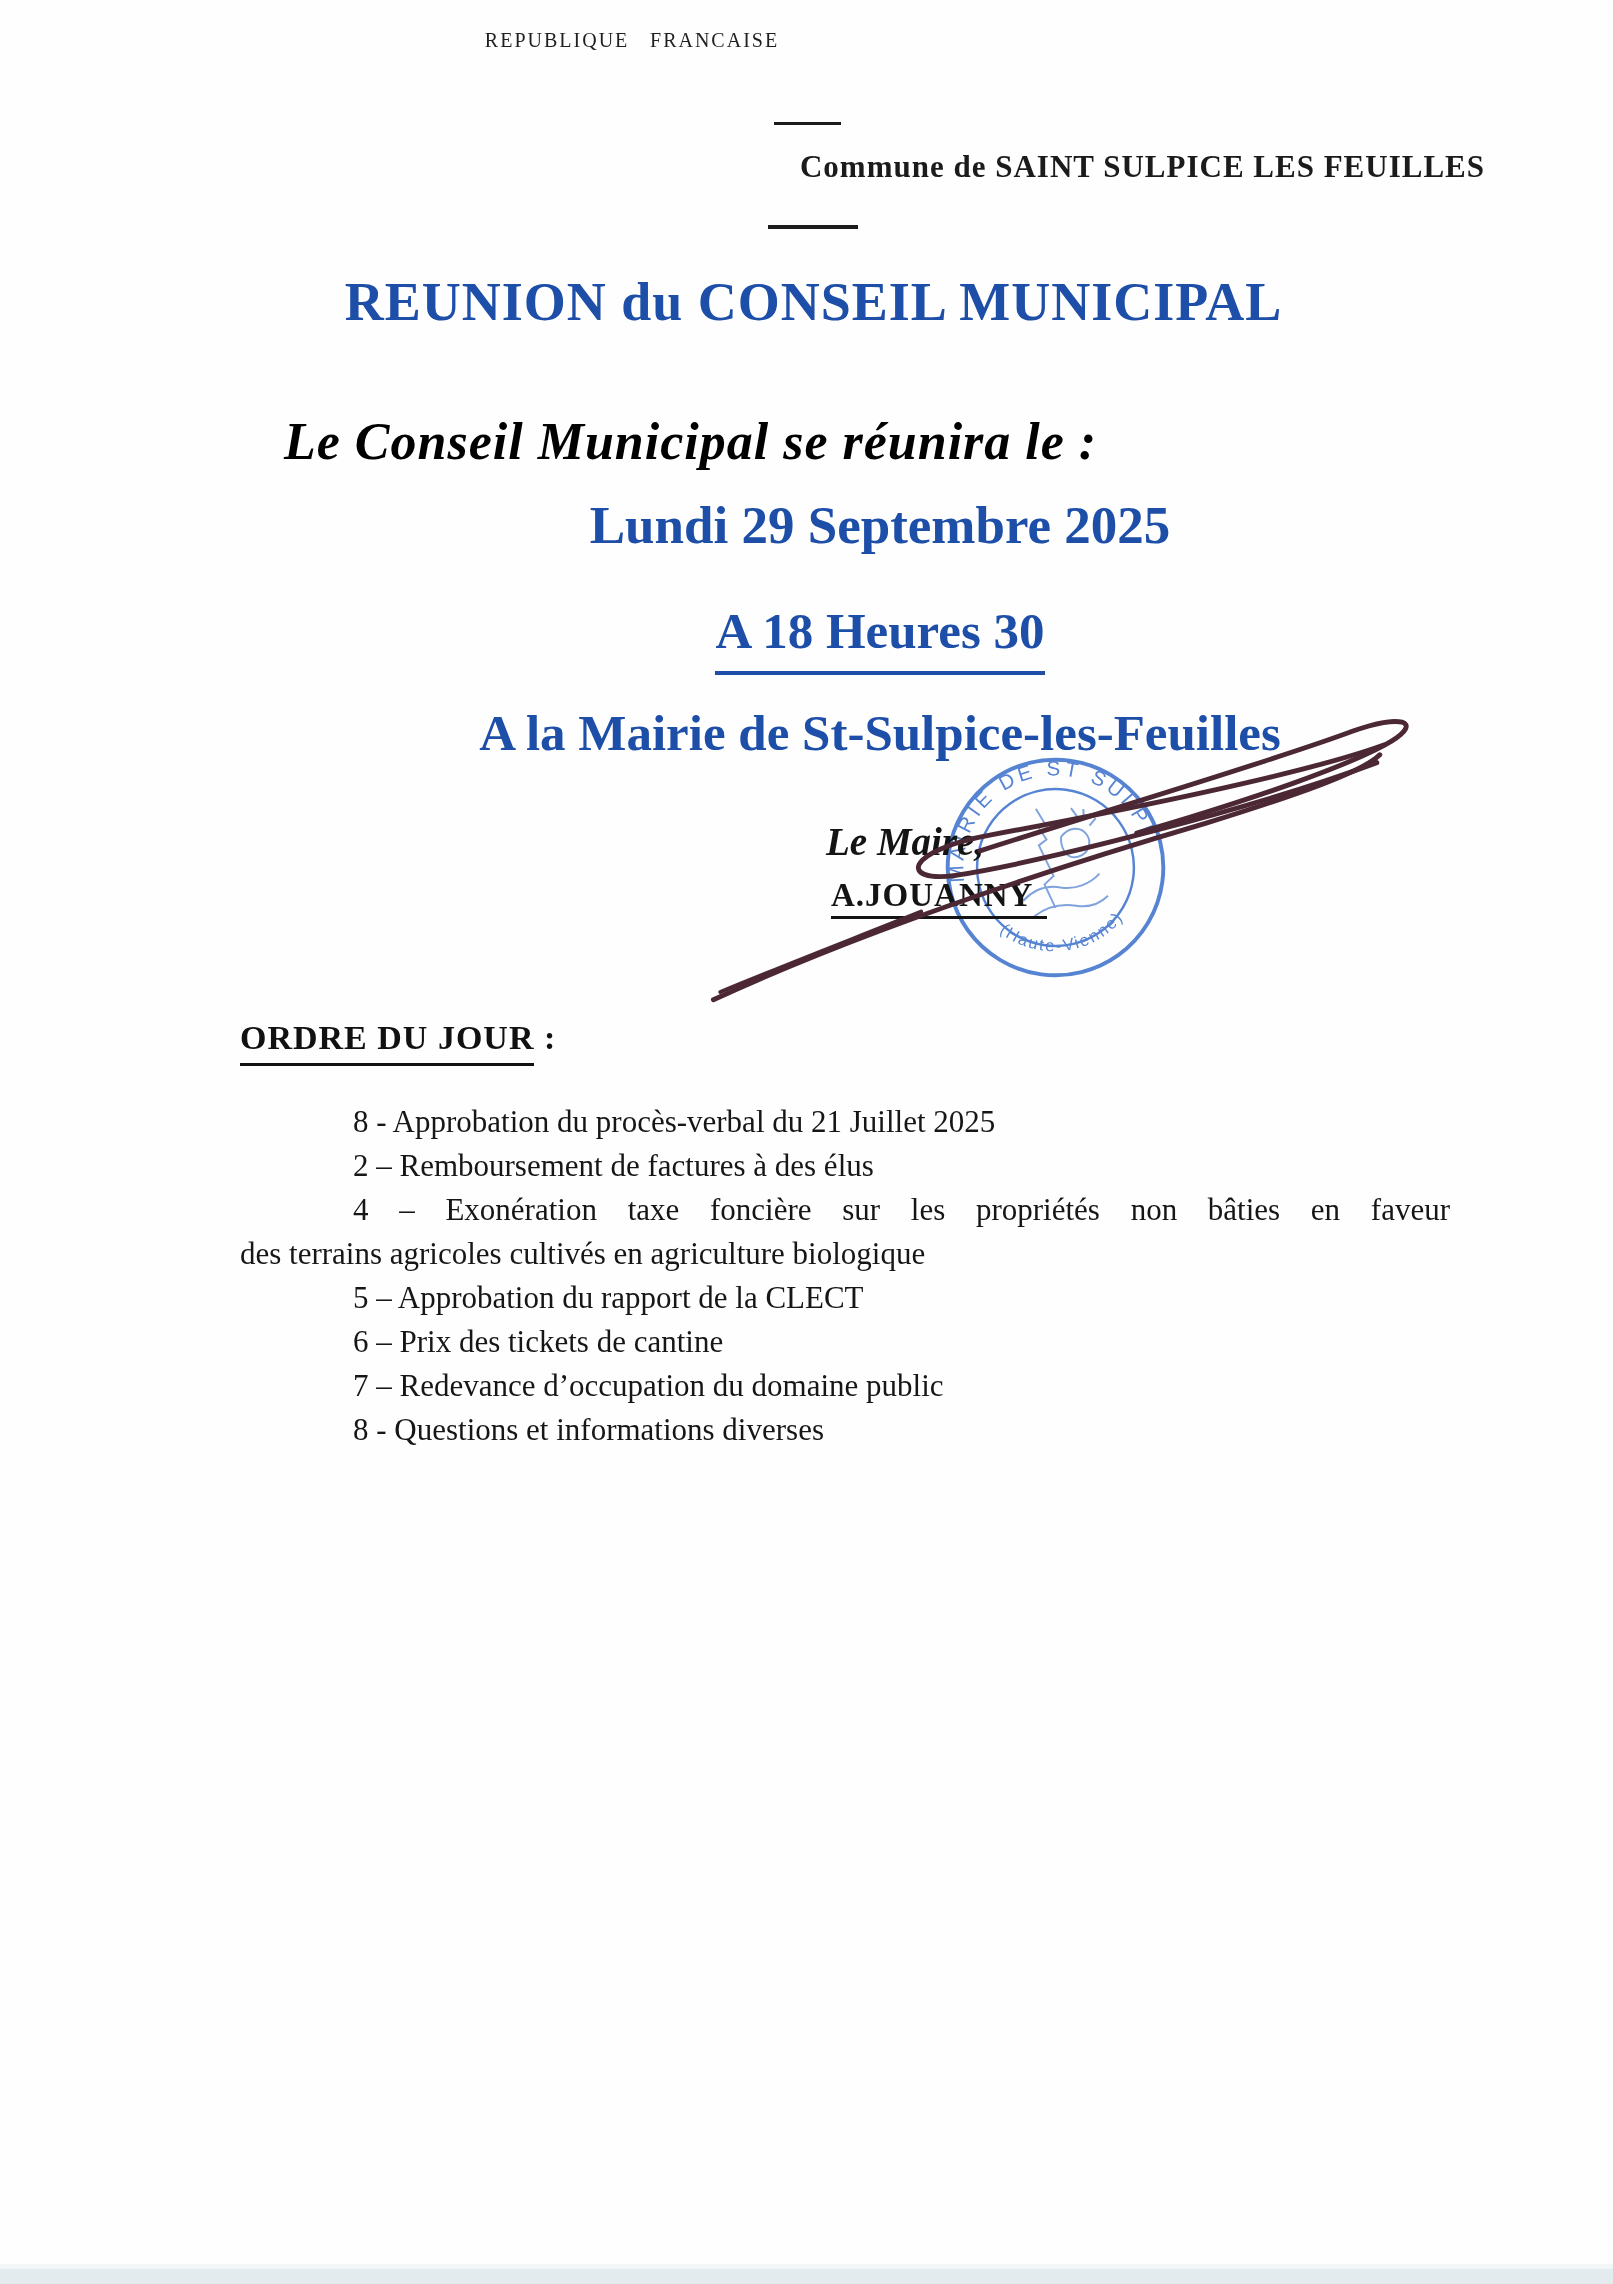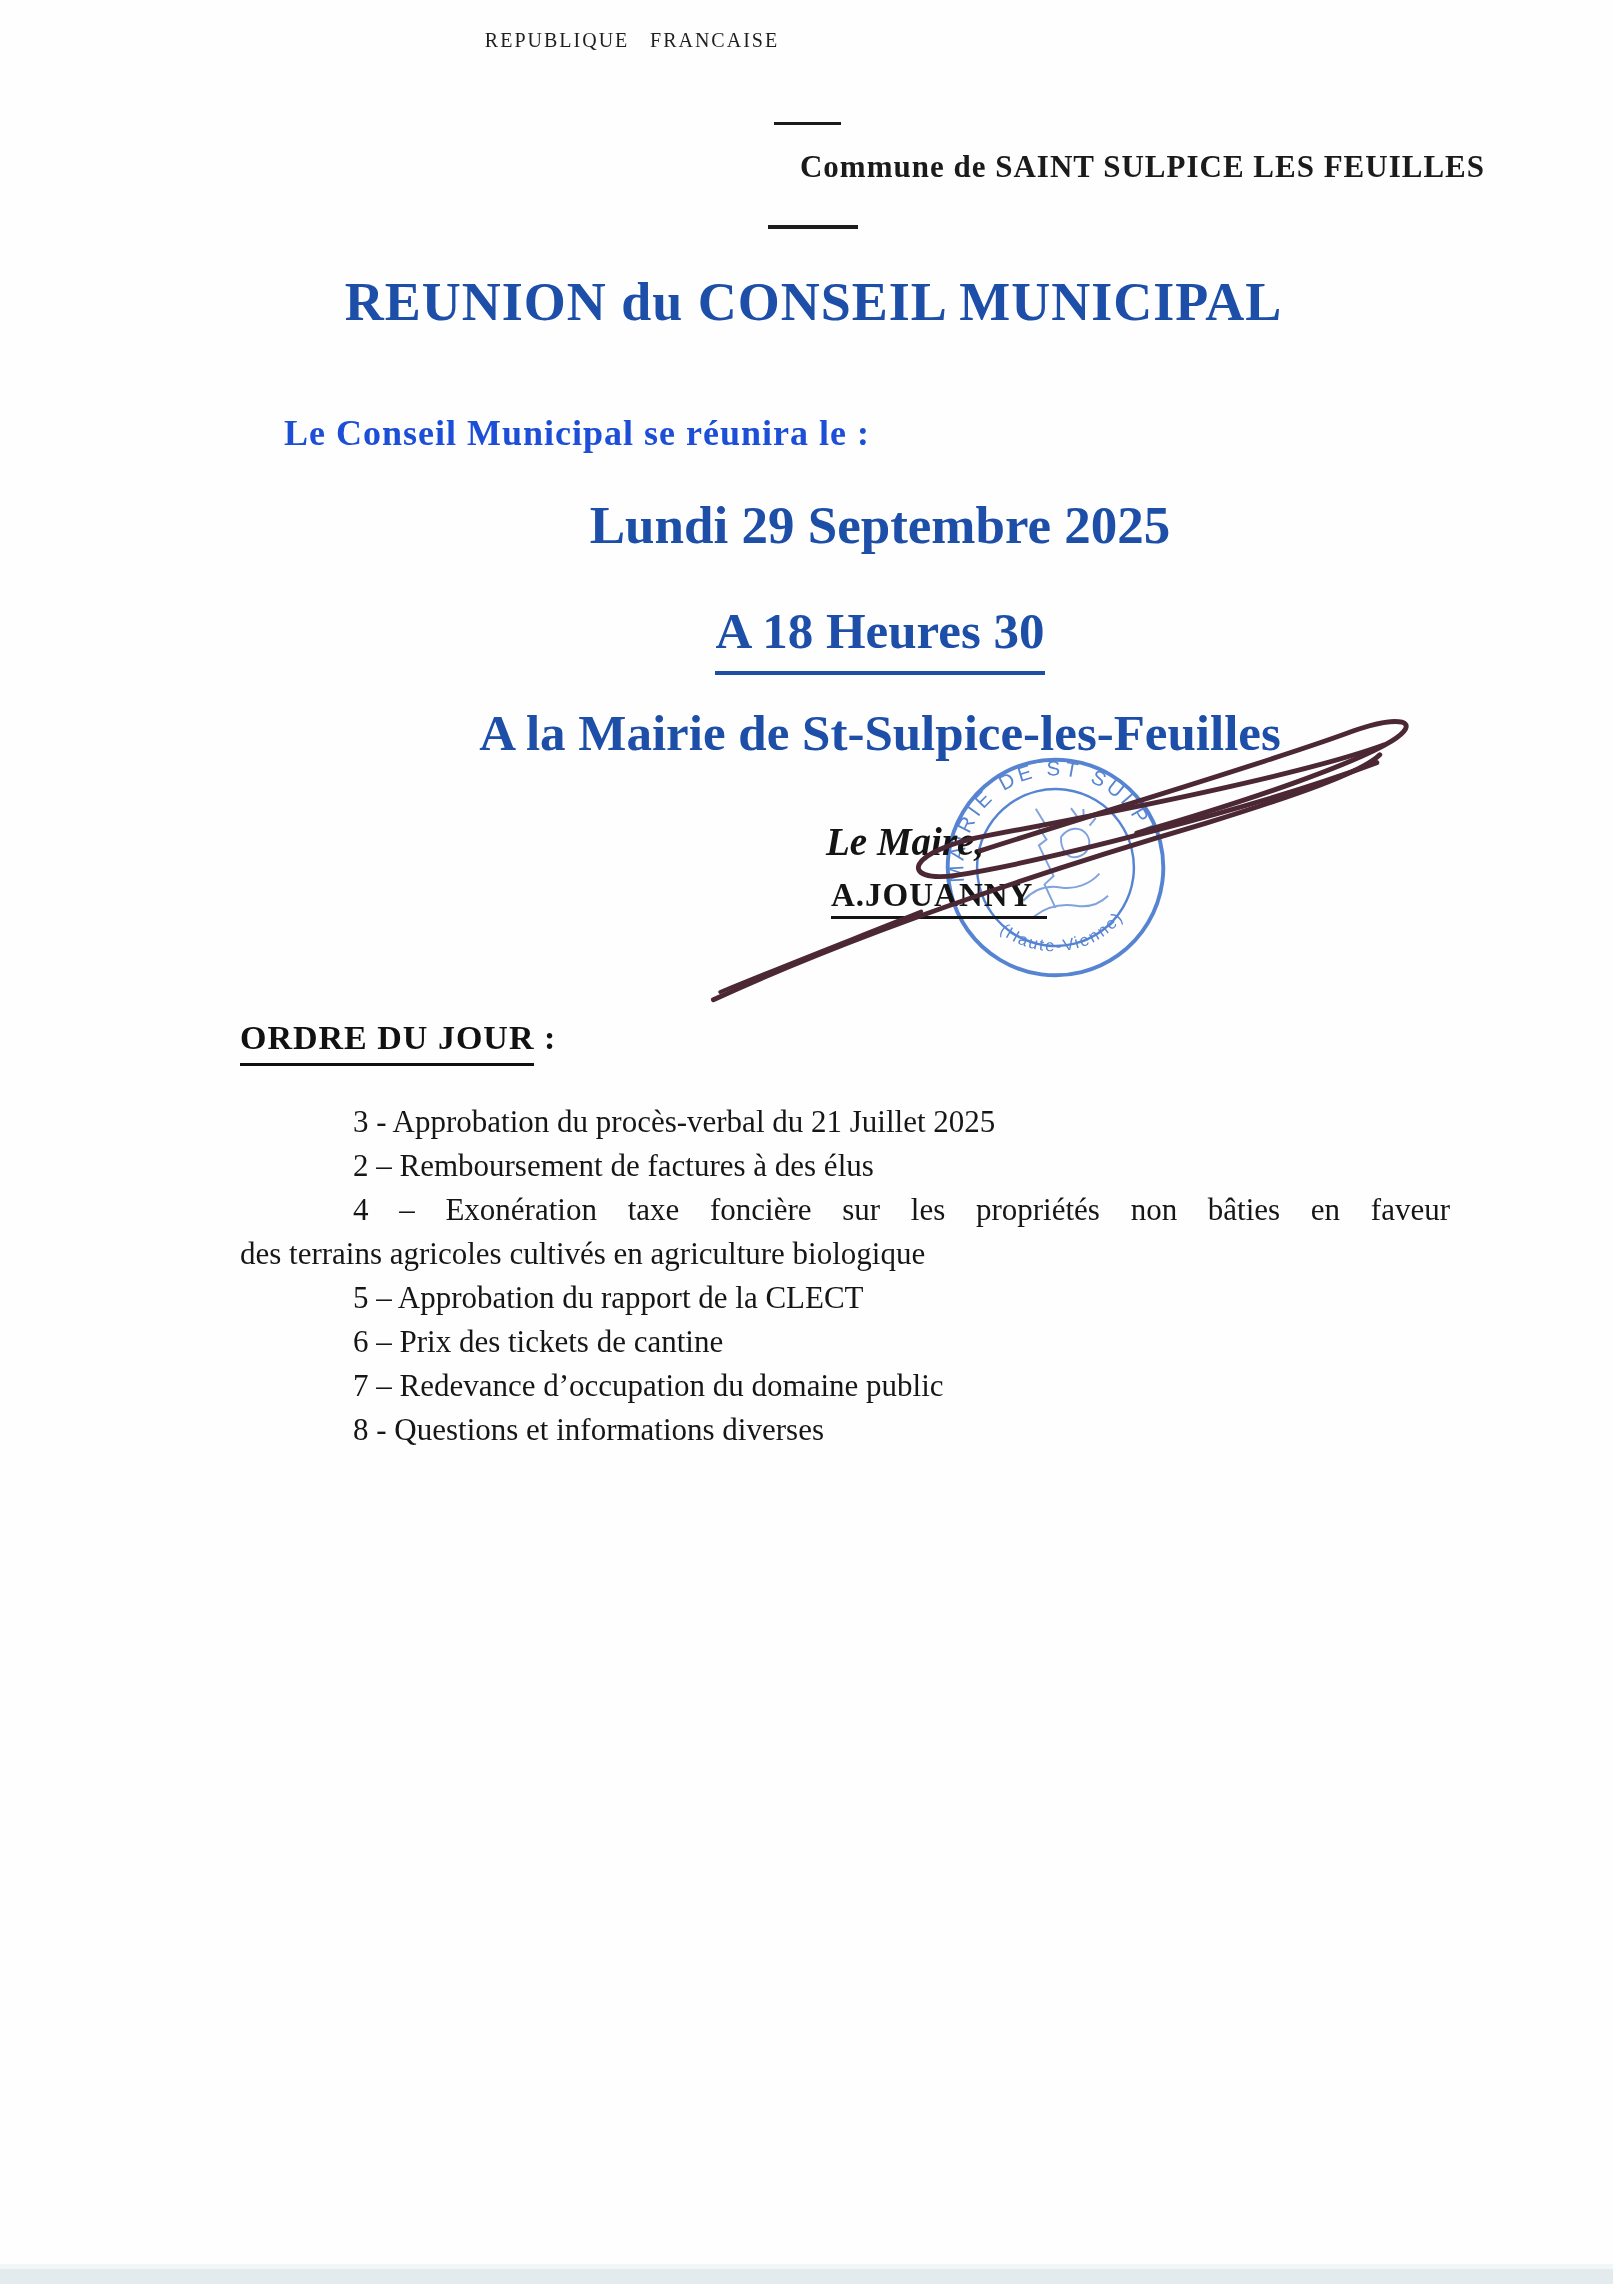--- a/index.html
+++ b/index.html
@@ -28,22 +28,22 @@
   .rule-2{top:225px;left:768px;width:90px;height:3.9px;background:#1c1c1c;}
 
   .main-title{
     top:271px;left:0;width:1627px;
     text-align:center;
     font-size:54px;font-weight:bold;letter-spacing:1px;
     color:#1d4ea8;
   }
   .script-line{
     top:412px;left:284px;
-    font-size:36px;font-weight:bold;
-    color:#1d4ed8;letter-spacing:1px;
+    font-size:52px;font-style:italic;font-weight:bold;
+    color:#000000;letter-spacing:1px;
   }
   .date-line{
     top:495px;left:59px;width:1642px;
     text-align:center;
     font-size:53px;font-weight:bold;color:#1d4ea8;
   }
   .time-line{
     top:602px;left:59px;width:1642px;
     text-align:center;font-size:51px;font-weight:bold;color:#1d4ea8;
   }
@@ -131,21 +131,21 @@
       <path d="M 728 1020 C 880 950 1060 890 1230 840 C 1320 812 1390 788 1408 770"></path>
       <path d="M 1405 778 C 1280 825 1060 880 975 893 C 918 901 922 868 1010 852 C 1160 824 1330 790 1412 760"></path>
       <path d="M 1160 850 C 1280 815 1380 780 1420 756 C 1452 736 1430 728 1380 746 C 1300 776 1150 820 1000 868"></path>
       <path d="M 735 1012 C 800 985 870 958 940 930" stroke-width="4"></path>
     </g>
   </svg>
 
   <div class="abs ordre-heading"><span class="u">ORDRE DU JOUR</span><span> :</span></div>
 
   <div class="abs agenda">
-    <div class="agenda-line">3 - Approbation du procès-verbal du 21 Juillet 2025</div>
+    <div class="agenda-line">8 - Approbation du procès-verbal du 21 Juillet 2025</div>
     <div class="agenda-line">2 – Remboursement de factures à des élus</div>
     <div class="agenda-line justified">4 – Exonération taxe foncière sur les propriétés non bâties en faveur</div>
     <div class="agenda-cont">des terrains agricoles cultivés en agriculture biologique</div>
     <div class="agenda-line">5 – Approbation du rapport de la CLECT</div>
     <div class="agenda-line">6 – Prix des tickets de cantine</div>
     <div class="agenda-line">7 – Redevance d’occupation du domaine public</div>
     <div class="agenda-line">8 - Questions et informations diverses</div>
   </div>
 
   <div class="abs scan-strip-soft"></div>

